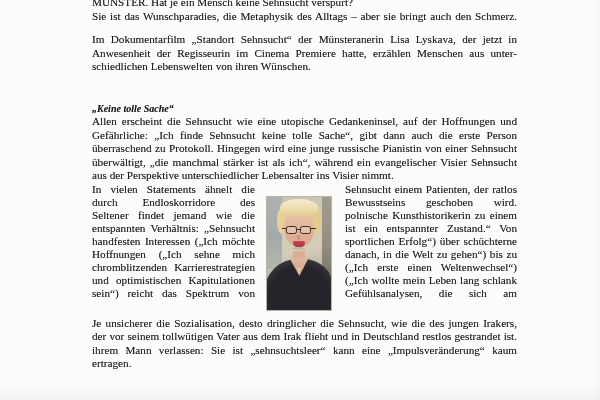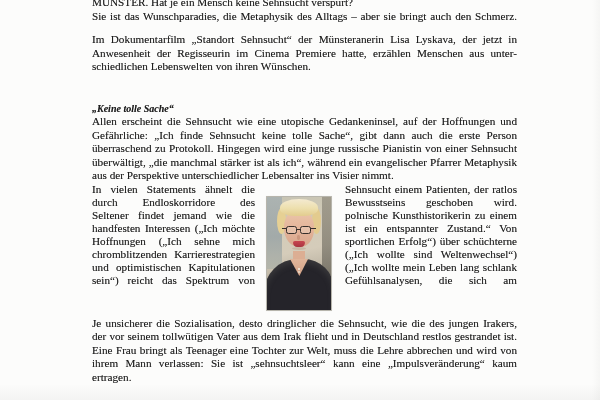--- a/index.html
+++ b/index.html
@@ -94,51 +94,52 @@
       <div class="ln j">Anwesenheit der Regisseurin im Cinema Premiere hatte, erzählen Menschen aus unter-</div>
       <div class="ln">schiedlichen Lebenswelten von ihren Wünschen.</div>
     </div>
 
     <div class="heading">„Keine tolle Sache“</div>
 
     <div class="para allen">
       <div class="ln j">Allen erscheint die Sehnsucht wie eine utopische Gedankeninsel, auf der Hoffnungen und</div>
       <div class="ln j">Gefährliche: „Ich finde Sehnsucht keine tolle Sache“, gibt dann auch die erste Person</div>
       <div class="ln j">überraschend zu Protokoll. Hingegen wird eine junge russische Pianistin von einer Sehnsucht</div>
-      <div class="ln j">überwältigt, „die manchmal stärker ist als ich“, während ein evangelischer Pfarrer Metaphysik</div>
+      <div class="ln j">überwältigt, „die manchmal stärker ist als ich“, während ein evangelischer Visier Sehnsucht</div>
       <div class="ln">aus der Perspektive unterschiedlicher Lebensalter ins Visier nimmt.</div>
     </div>
 
     <div class="cols">
       <div class="col left">
         <div class="ln j">In vielen Statements ähnelt die</div>
         <div class="ln j">durch Endloskorridore des</div>
         <div class="ln j">Seltener findet jemand wie die</div>
+        <div class="ln j">entspannten Verhältnis: „Sehnsucht</div>
         <div class="ln j">handfesten Interessen („Ich möchte</div>
         <div class="ln j">Hoffnungen („Ich sehne mich</div>
         <div class="ln j">chromblitzenden Karrierestrategien</div>
         <div class="ln j">und optimistischen Kapitulationen</div>
         <div class="ln j">sein“) reicht das Spektrum von</div>
       </div>
       <div class="col right">
         <div class="ln j">Sehnsucht einem Patienten, der ratlos</div>
         <div class="ln j">Bewusstseins geschoben wird.</div>
         <div class="ln j">polnische Kunsthistorikerin zu einem</div>
         <div class="ln j">ist ein entspannter Zustand.“ Von</div>
         <div class="ln j">sportlichen Erfolg“) über schüchterne</div>
-        <div class="ln j">(„Ich wollte sind Weltenwechsel“)</div>
+        <div class="ln j">danach, in die Welt zu gehen“) bis zu</div>
+        <div class="ln j">(„Ich erste einen Weltenwechsel“)</div>
         <div class="ln j">(„Ich wollte mein Leben lang schlank</div>
         <div class="ln j">Gefühlsanalysen, die sich am</div>
       </div>
     </div>
 
     <div class="para closing">
       <div class="ln j">Je unsicherer die Sozialisation, desto dringlicher die Sehnsucht, wie die des jungen Irakers,</div>
       <div class="ln j">der vor seinem tollwütigen Vater aus dem Irak flieht und in Deutschland restlos gestrandet ist.</div>
-      <div class="ln j">Eine Frau bringt als Teenager eine Tochter zur Welt, muss die Lehre abbrechen und wird von</div>
       <div class="ln j">ihrem Mann verlassen: Sie ist „sehnsuchtsleer“ kann eine „Impulsveränderung“ kaum</div>
       <div class="ln">ertragen.</div>
     </div>
 
   </div>
 
   <div class="photo">
     <div class="ph-window"></div>
     <div class="ph-door"></div>
     <div class="ph-lock-left"></div>

